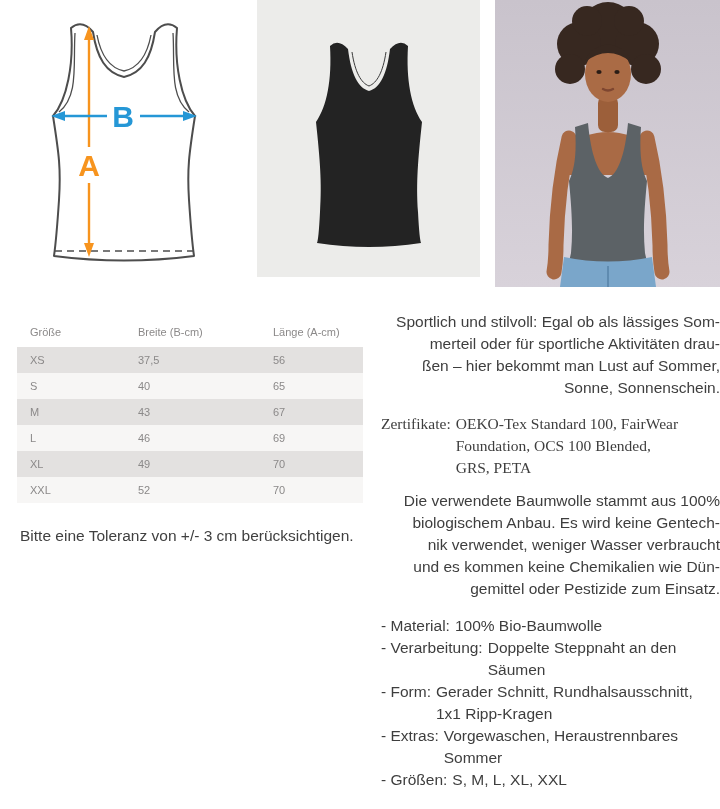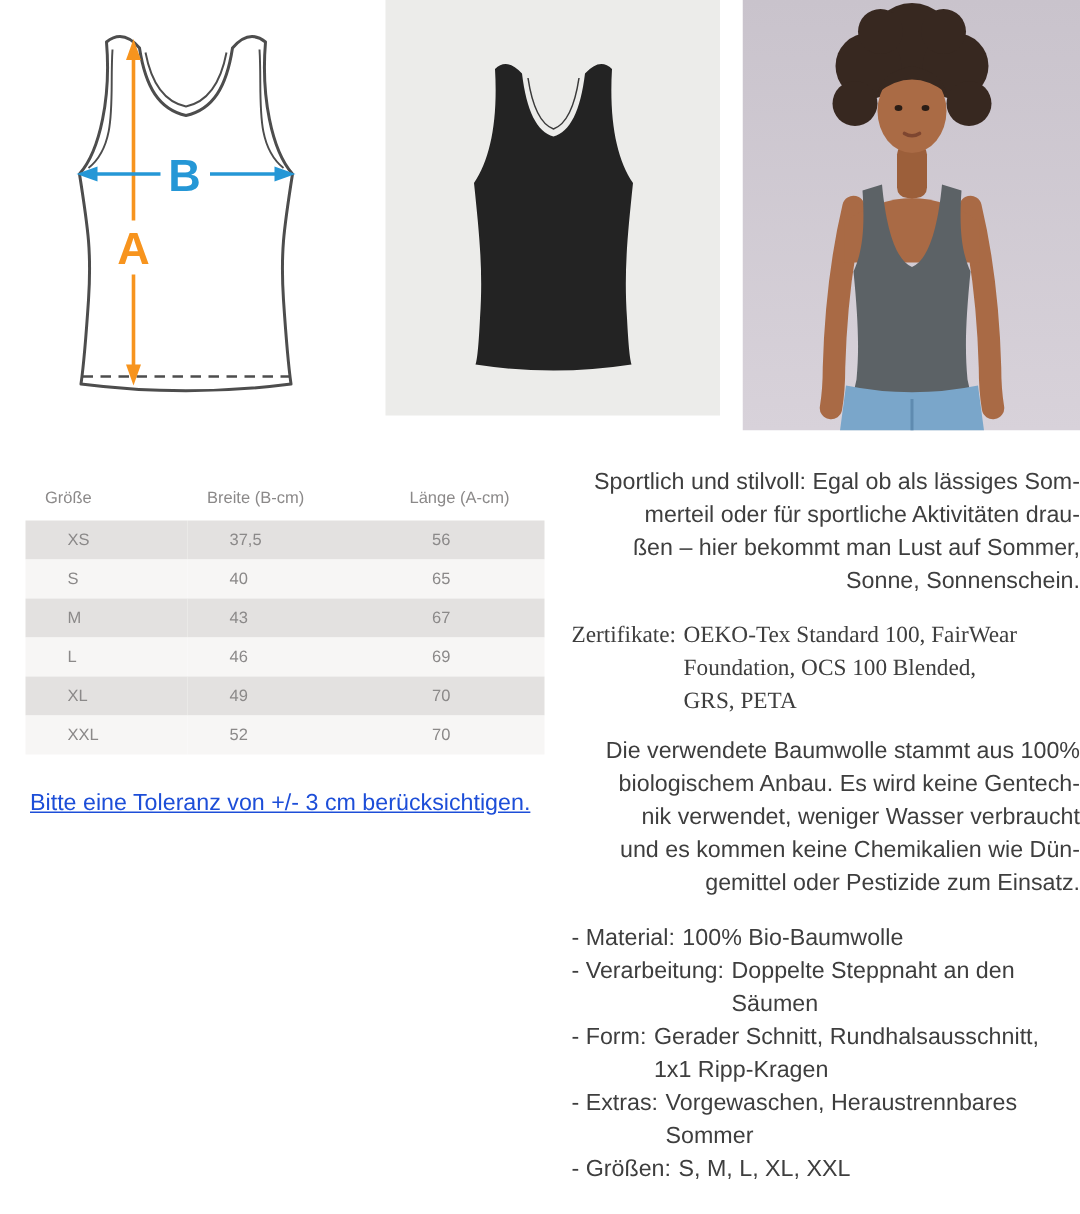--- a/index.html
+++ b/index.html
@@ -21,27 +21,27 @@
     border-collapse:collapse;table-layout:fixed;
     font-size:11px;color:#8b8989;
   }
   .size-table col.c1{width:108px;}
   .size-table col.c2{width:135px;}
   .size-table col.c3{width:103px;}
   .size-table th{
     font-weight:400;text-align:left;height:30px;padding:0 0 0 13px;
     background:#ffffff;color:#8b8989;
   }
-  .size-table td{height:26px;padding:0 0 0 28px;margin-left:32px;}
+  .size-table td{height:26px;padding:0 0 0 13px;margin-left:32px;}
   .size-table tr.odd td{background:#e3e1e0;}
   .size-table tr.even td{background:#f7f6f5;}
 
   .tolerance-note{
     position:absolute;left:20px;top:527px;width:360px;
-    font-size:15.5px;color:#1d4ed8;white-space:pre;text-decoration:underline;
+    font-size:15.5px;color:#404040;white-space:pre;
   }
 
   
   .desc-col{
     position:absolute;left:381px;top:311px;width:339px;
     font-size:15.5px;line-height:22px;color:#3e3e3e;
   }
   .desc-col p{margin:0;white-space:pre;text-align:right;}
   .desc-col .gap-a{margin-top:14px;font-family:Liberation Serif, serif;}
   .desc-col .gap-b{margin-top:11px;}

